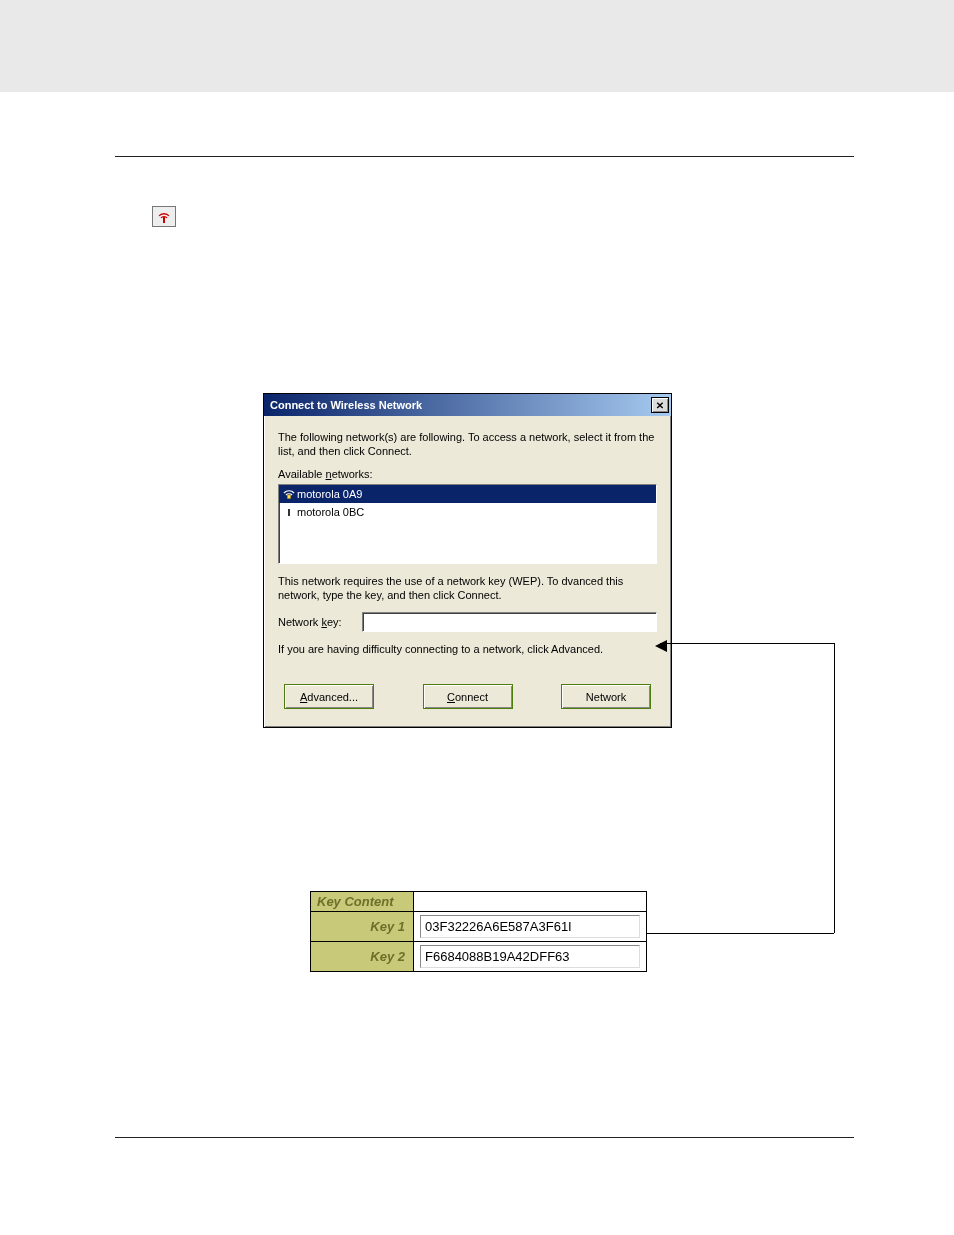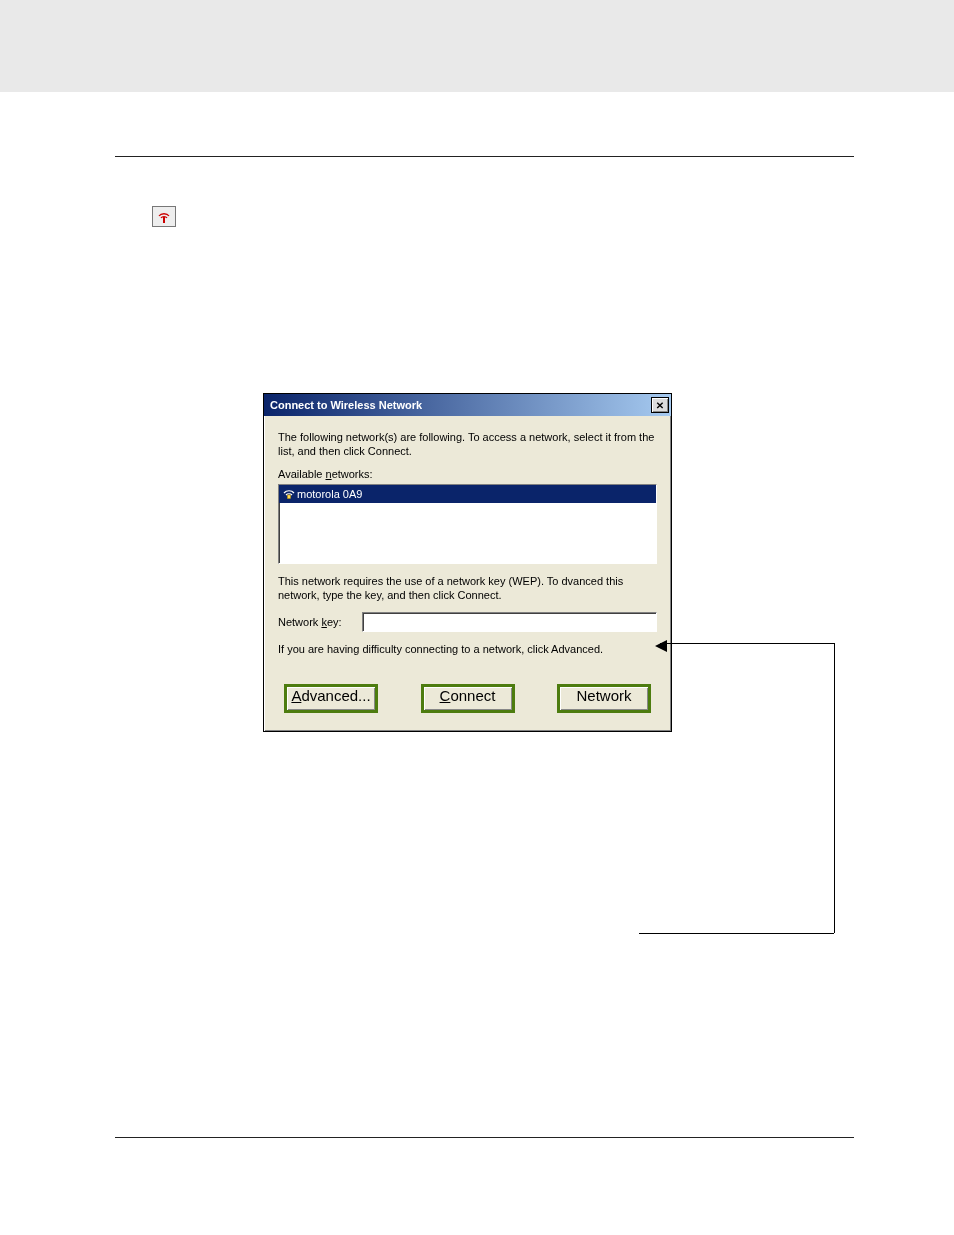--- a/index.html
+++ b/index.html
@@ -36,22 +36,22 @@
 .listbox .row .txt{font-size:11px}
 .listbox .row.selected{background:var(--sel);color:var(--sel-text)}
 .listbox .row.selected .txt{color:#fff}
 
 .fieldrow{display:flex;align-items:center;gap:0;margin:8px 0 10px 0}
 .fieldrow .lbl{min-width:84px}
 .textfield{flex:1;height:18px;border:1px solid var(--dlg-border-mid);border-right-color:#fff;border-bottom-color:#fff;background:#fff;
            box-shadow:inset 1px 1px 0 var(--dlg-border-dark);}
 
 .btnrow{display:flex;justify-content:space-between;margin-top:28px;padding:0 6px}
-.btn{min-width:88px;height:23px;background:var(--dlg-face);border:3px solid #4d7c0f;
-     box-shadow:inset 1px 1px 0 #fff, inset -1px -1px 0 #888;font-size:15px;display:flex;align-items:flex-start;justify-content:center;cursor:default}
+.btn{min-width:88px;height:23px;background:var(--dlg-face);border:1px solid #4d7c0f;
+     box-shadow:inset 1px 1px 0 #fff, inset -1px -1px 0 #888;font-size:11px;display:flex;align-items:center;justify-content:center;cursor:default}
 .u{text-decoration:underline}
 
 
 .arrow-line{position:absolute;pointer-events:none}
 .arrow-line.h1{left:660px;top:643px;width:175px;border-top:1.5px solid #000}
 .arrow-line.v {left:834px;top:643px;height:290px;border-left:1.5px solid #000}
 .arrow-line.h2{left:639px;top:933px;width:195px;border-top:1.5px solid #000}
 .arrow-head{position:absolute;left:655px;top:638px}
 .arrow-head svg{width:14px;height:12px}
 
@@ -98,20 +98,28 @@
             <svg viewBox="0 0 12 12">
                 <g fill="none" stroke="#fff" stroke-width="1.2">
               <path d="M1 5c2.5-3 7.5-3 10 0"></path>
                   <path d="M3 7c1.4-1.7 4.6-1.7 6 0"></path>
                 </g>
               <rect x="4.5" y="7" width="3" height="3.5" fill="#ffdd55" stroke="#c90" stroke-width="0.5"></rect>
               </svg>
           </span>
           <span class="txt">motorola 0A9</span>
         </div>
+        <div class="row">
+          <span class="ico">
+            <svg viewBox="0 0 12 12">
+                <rect x="5" y="3" width="2" height="7" fill="#333"></rect>
+              </svg>
+          </span>
+          <span class="txt">motorola 0BC</span>
+        </div>
       </div>
 
       <p class="p" style="margin-top:10px">This network requires the use of a network key (WEP). To dvanced this network, type the key, and then click Connect.</p>
 
       <div class="fieldrow">
         <span class="lbl">Network <span class="u">k</span>ey:</span>
         <div class="textfield" title=""></div>
       </div>
 
       <p class="p">If you are having difficulty connecting to a network, click Advanced.</p>
@@ -132,15 +140,35 @@
 
   <div class="arrow-head">
     <svg viewBox="0 0 14 12">
         <polygon points="0,6 12,0 12,12" fill="#000"></polygon>
       </svg>
   </div>
   <div class="arrow-line h1"></div>
   <div class="arrow-line v"></div>
   <div class="arrow-line h2"></div>
 
+  <table class="keytbl">
+    <tbody>
+        <tr>
+      <td class="hdr">Key Content</td>
+      <td class="valcell"></td>
+    </tr>
+    <tr>
+      <td class="lab">Key 1</td>
+      <td class="valcell">
+            <div class="valbox">03F32226A6E587A3F61I</div>
+          </td>
+    </tr>
+    <tr>
+      <td class="lab">Key 2</td>
+      <td class="valcell">
+            <div class="valbox">F6684088B19A42DFF63</div>
+          </td>
+    </tr>
+  </tbody>
+    </table>
 
   <div class="hr bottom"></div>
 </div>
 
 </body></html>

